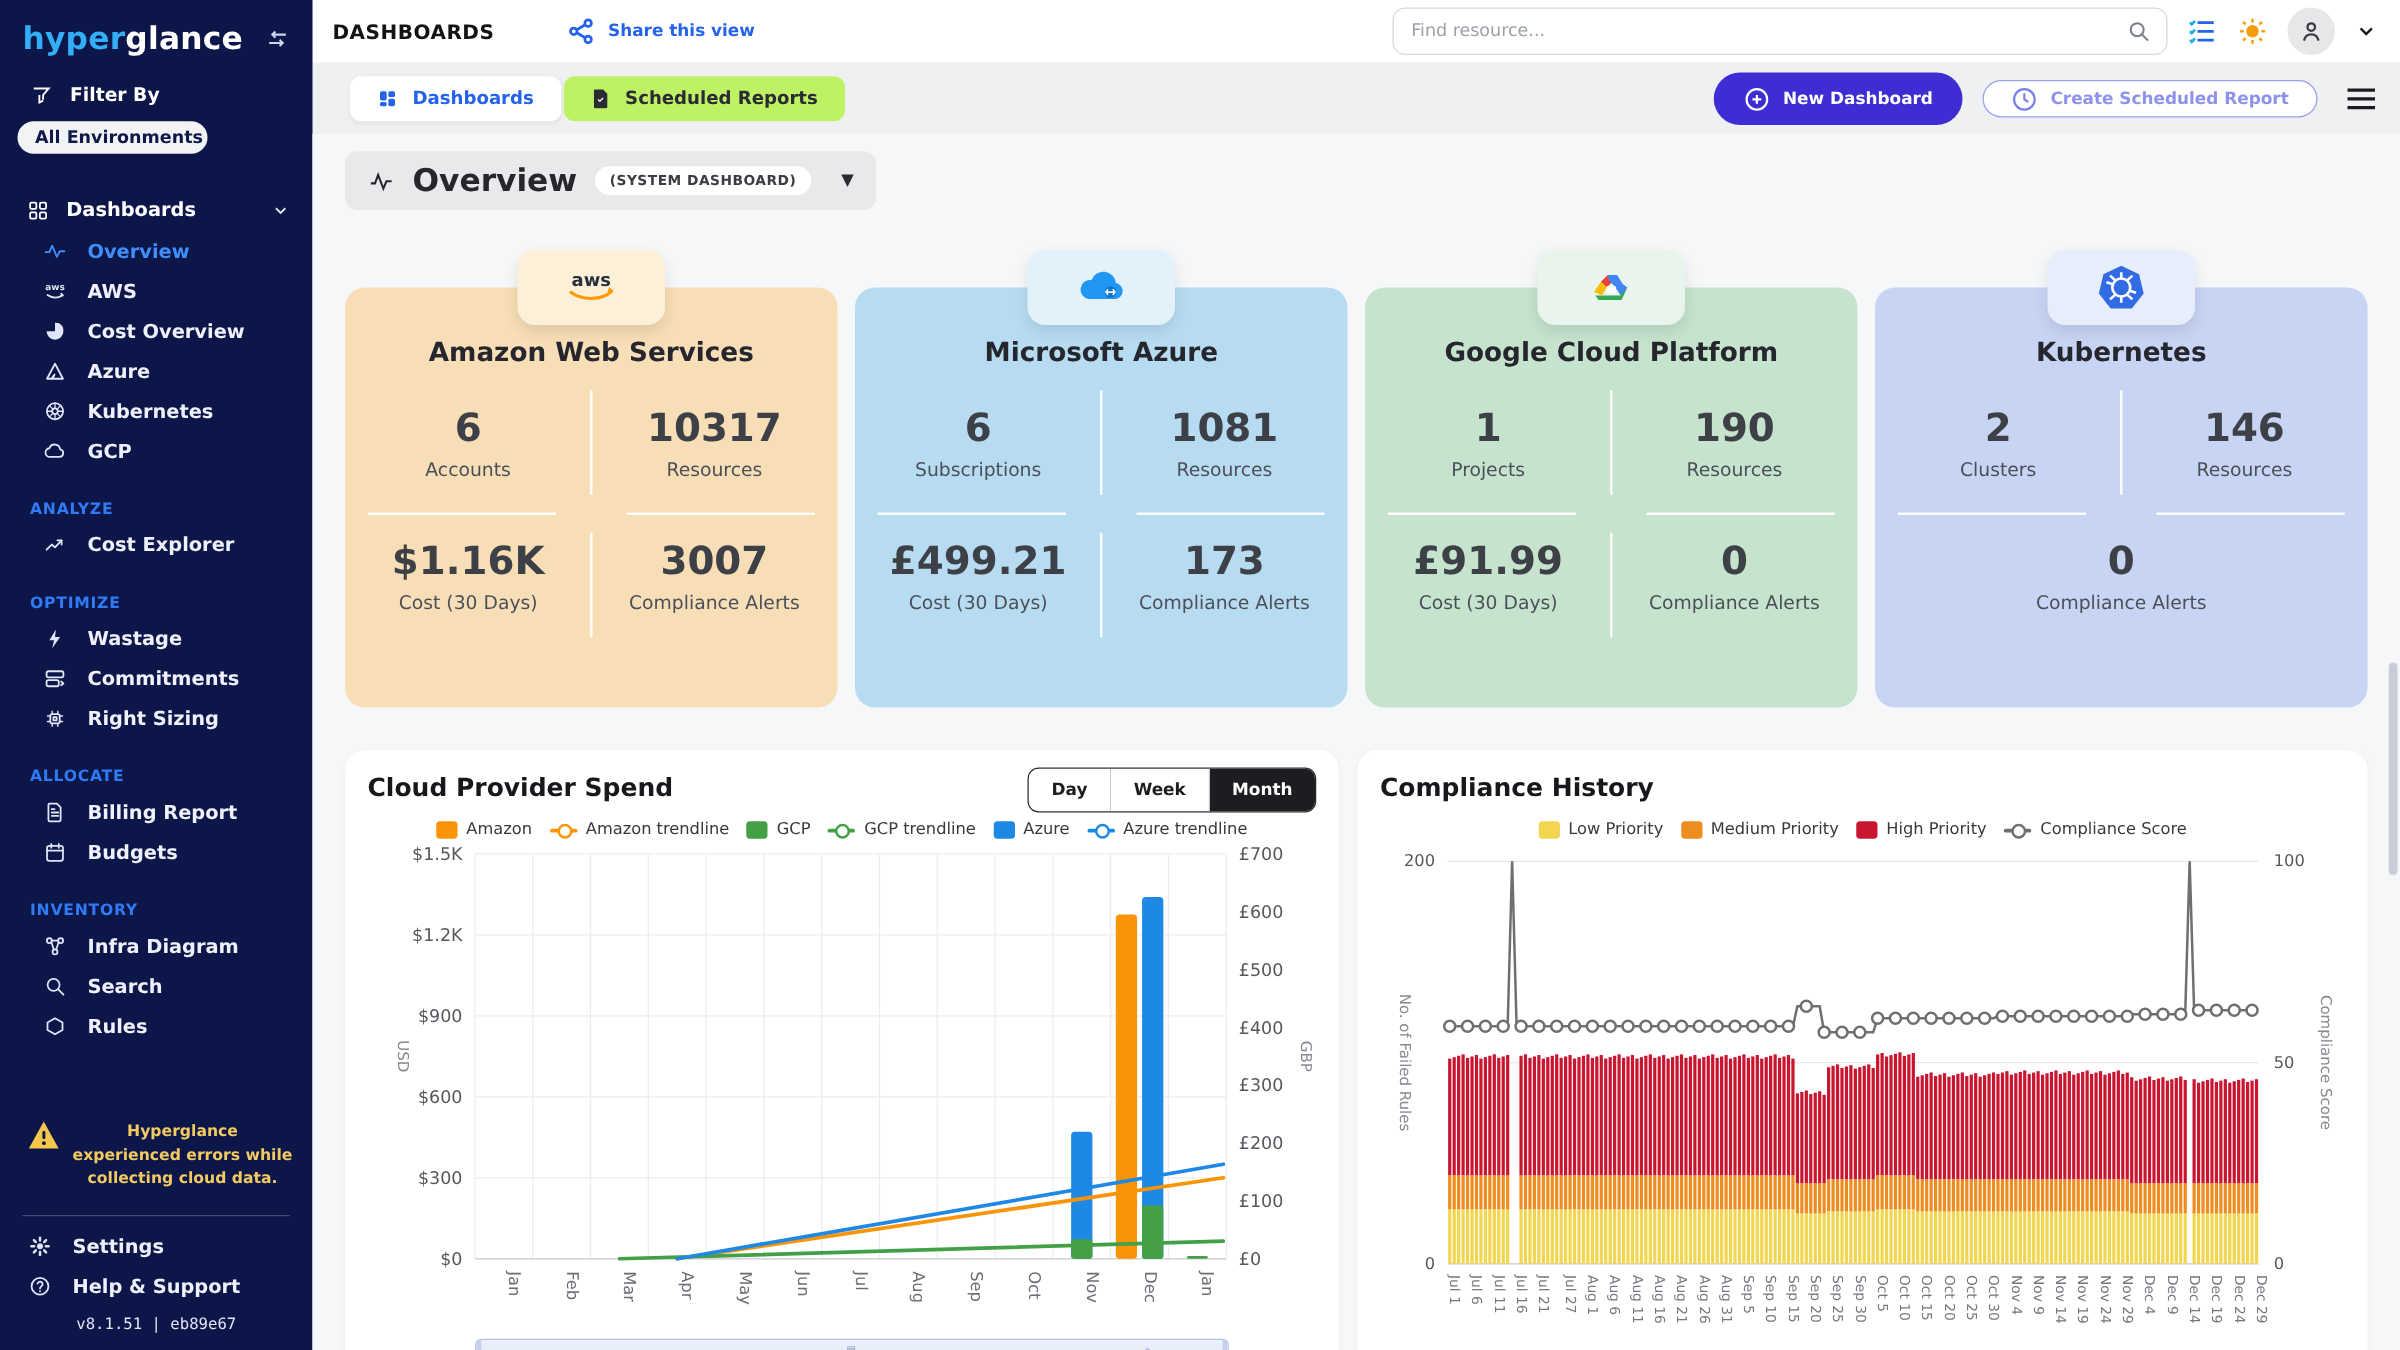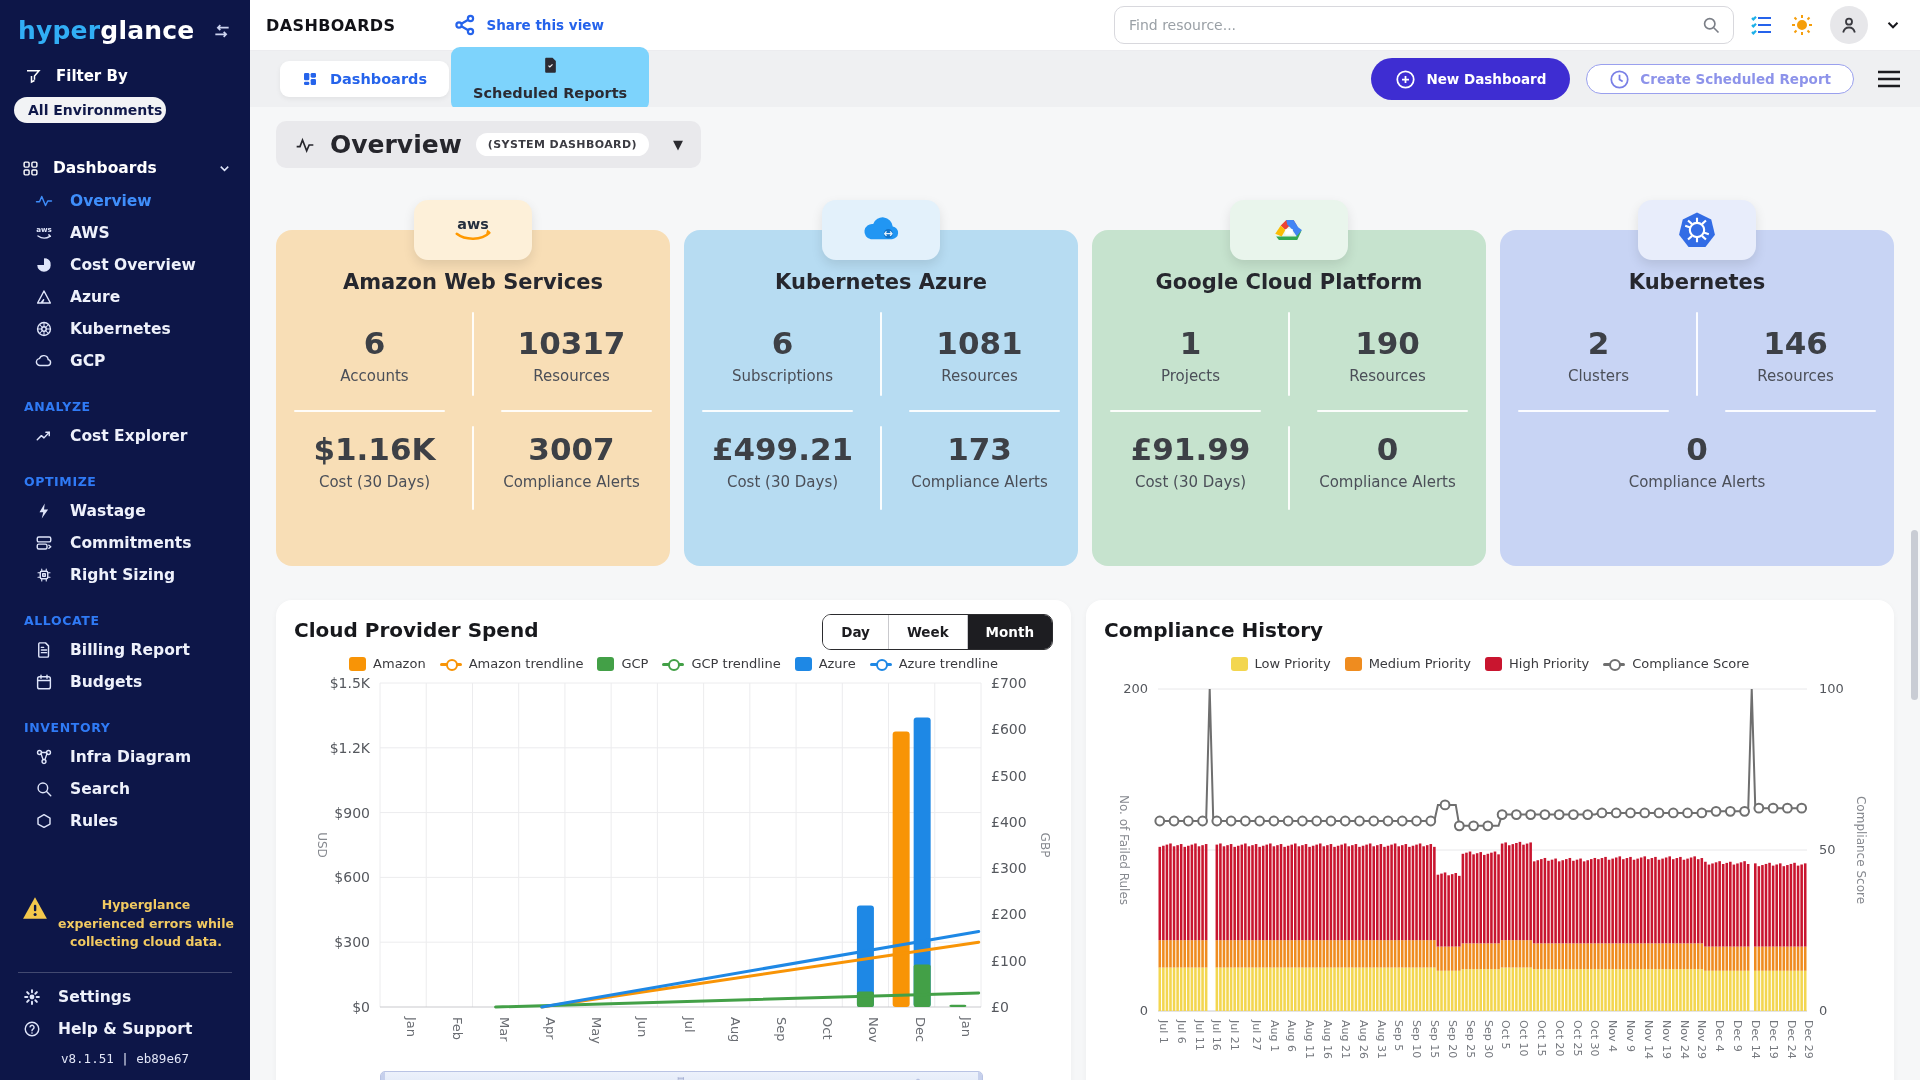--- a/index.html
+++ b/index.html
@@ -35,21 +35,21 @@
   .tb-right{margin-left:auto;display:flex;align-items:center;gap:16px;}
   .searchbox{width:594px;height:36px;border:1px solid #d8d8dd;border-radius:10px;display:flex;align-items:center;padding:0 12px;background:#fff;}
   .searchbox input{border:none;outline:none;flex:1;font-size:14px;color:#333;font-family:inherit;background:transparent;}
   .searchbox input::placeholder{color:#9aa0a6}
   .tb-ic{cursor:pointer;display:flex;align-items:center;}
   .avatar{width:38px;height:38px;border-radius:50%;background:#e7e7ea;display:flex;align-items:center;justify-content:center;color:#3a3a40;cursor:pointer;}
   
   .tabband{height:56px;background:#eff0f2;display:flex;align-items:center;padding:0 18px 0 30px;}
   .tab{display:flex;align-items:center;gap:12px;padding:10px 22px;border-radius:9px;font-size:14.5px;font-weight:bold;cursor:pointer;margin-right:2px;}
   .tab.active{background:#fff;color:#2563eb;box-shadow:0 2px 5px rgba(0,0,0,.06);}
-  .tab.inactive{background:#7dd3fc;color:#2b2b33;flex-direction:column;}
+  .tab.inactive{background:#bef264;color:#2b2b33;}
   .band-right{margin-left:auto;display:flex;align-items:center;gap:16px;}
   .btn-primary{display:flex;align-items:center;gap:10px;background:#3e2dd2;color:#fff;font-size:13.5px;font-weight:bold;
                border:none;border-radius:21px;height:42px;padding:0 24px;cursor:pointer;font-family:inherit;}
   .btn-outline{display:flex;align-items:center;gap:10px;background:#fff;color:#8d93ea;font-size:13.5px;font-weight:bold;
                border:1.5px solid #9aa0ee;border-radius:21px;height:30px;padding:0 22px;cursor:pointer;font-family:inherit;}
   .hamburger{cursor:pointer;color:#1c1c20;margin-left:6px;}
   
   .content{flex:1;background:#f6f7f8;padding:14px 26px 0 26px;position:relative;overflow:hidden;}
   .dash-pill{display:inline-flex;align-items:center;gap:14px;background:#e9e9ec;border-radius:10px;padding:9px 18px;cursor:pointer;}
   .dash-pill .nm{font-size:25px;font-weight:bold;color:#26262c;}
@@ -452,21 +452,21 @@
           </div>
         </div>
         <div class="pcard" style="background: rgb(183, 220, 242);">
     <div class="badge" style="background:#e3f1fb">
             <svg width="44" height="30" viewBox="0 0 48 32">
               <path d="M13 26h23a7 7 0 0 0 .8-13.9A11 11 0 0 0 15.5 9.5 7 7 0 0 0 13 26z" fill="#2196f3"></path>
               <circle cx="32" cy="20" r="5" fill="#1272c8"></circle>
               <path d="M28.5 20h7M30 17.5l-2 2.5 2 2.5M34 17.5l2 2.5-2 2.5" stroke="#e8f4fd" stroke-width="1.4" fill="none"></path>
             </svg>
           </div>
-    <h3>Kubernetes Azure</h3>
+    <h3>Microsoft Azure</h3>
     <div class="stats">
             <div class="dv" style="left:calc(50% - 1px);top:2px;width:2px;height:84px"></div>
        <div class="dv" style="left:calc(50% - 1px);top:116px;width:2px;height:84px"></div>
        <div class="dv" style="left:18px;top:100px;height:2px;width:calc(50% - 46px)"></div>
        <div class="dv" style="right:18px;top:100px;height:2px;width:calc(50% - 46px)"></div>
     <div class="stat">
       <span class="v">6</span>
       <span class="l">Subscriptions</span>
     </div>
     <div class="stat">

